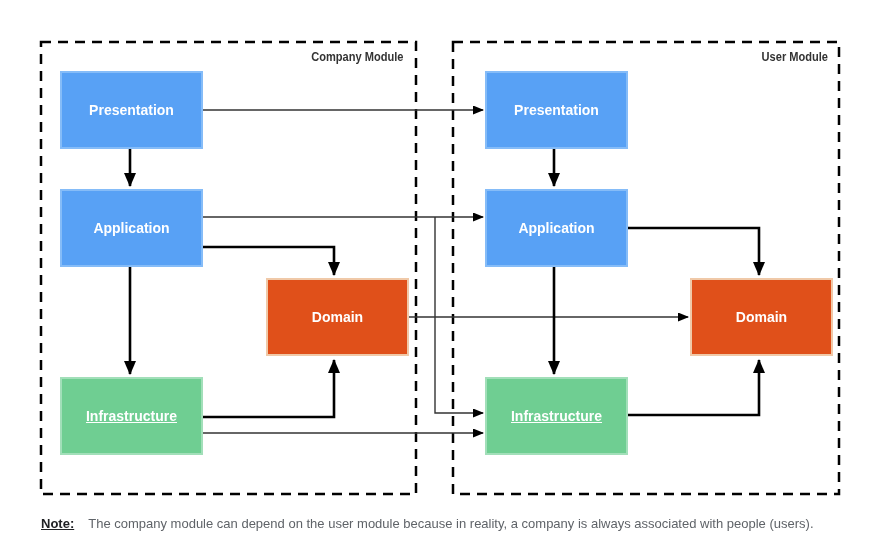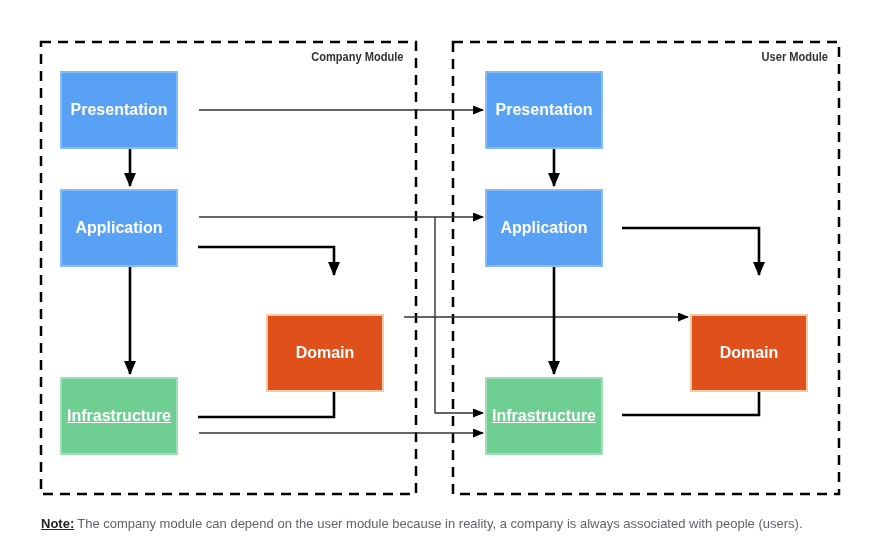--- a/index.html
+++ b/index.html
@@ -63,32 +63,32 @@
     letter-spacing: 0px;
     transform: scaleX(0.82);
     transform-origin: right center;
     white-space: nowrap;
   }
   .module-title.company { right: 476px; }
   .module-title.user { right: 52px; }
 
   .node {
     position: absolute;
-    width: 118px;
+    width: 143px;
     height: 78px;
     display: flex;
     align-items: center;
     justify-content: center;
     color: #ffffff;
     font-weight: bold;
-    font-size: 16px;
+    font-size: 14px;
     text-align: center;
   }
   .node.blue   { background: var(--layer-blue);   border: 2px solid var(--layer-blue-border); }
-  .node.orange { background: var(--domain-orange); border: 2px solid var(--domain-orange-border); margin-top: 36px; }
+  .node.orange { background: var(--domain-orange); border: 2px solid var(--domain-orange-border); }
   .node.green  { background: var(--infra-green);  border: 2px solid var(--infra-green-border); text-decoration: underline; }
 
   .pos-c-presentation   { left: 60px;  top: 71px; }
   .pos-c-application    { left: 60px;  top: 189px; }
   .pos-c-domain         { left: 266px; top: 278px; }
   .pos-c-infrastructure { left: 60px;  top: 377px; }
   .pos-u-presentation   { left: 485px; top: 71px; }
   .pos-u-application    { left: 485px; top: 189px; }
   .pos-u-domain         { left: 690px; top: 278px; }
   .pos-u-infrastructure { left: 485px; top: 377px; }
@@ -98,21 +98,21 @@
     left: 41px;
     top: 515px;
     width: 820px;
     font-size: 13px;
     line-height: 18px;
     color: var(--note-gray);
   }
   .note-label {
     font-weight: bold;
     color: var(--note-black);
-    margin-right: 3px;
+    margin-right: 14px;
     text-decoration: underline;
   }
 </style>
 </head>
 <body>
 
 <div class="canvas">
 
   <svg class="arrows-layer" viewBox="0 0 880 556">
     <defs>

